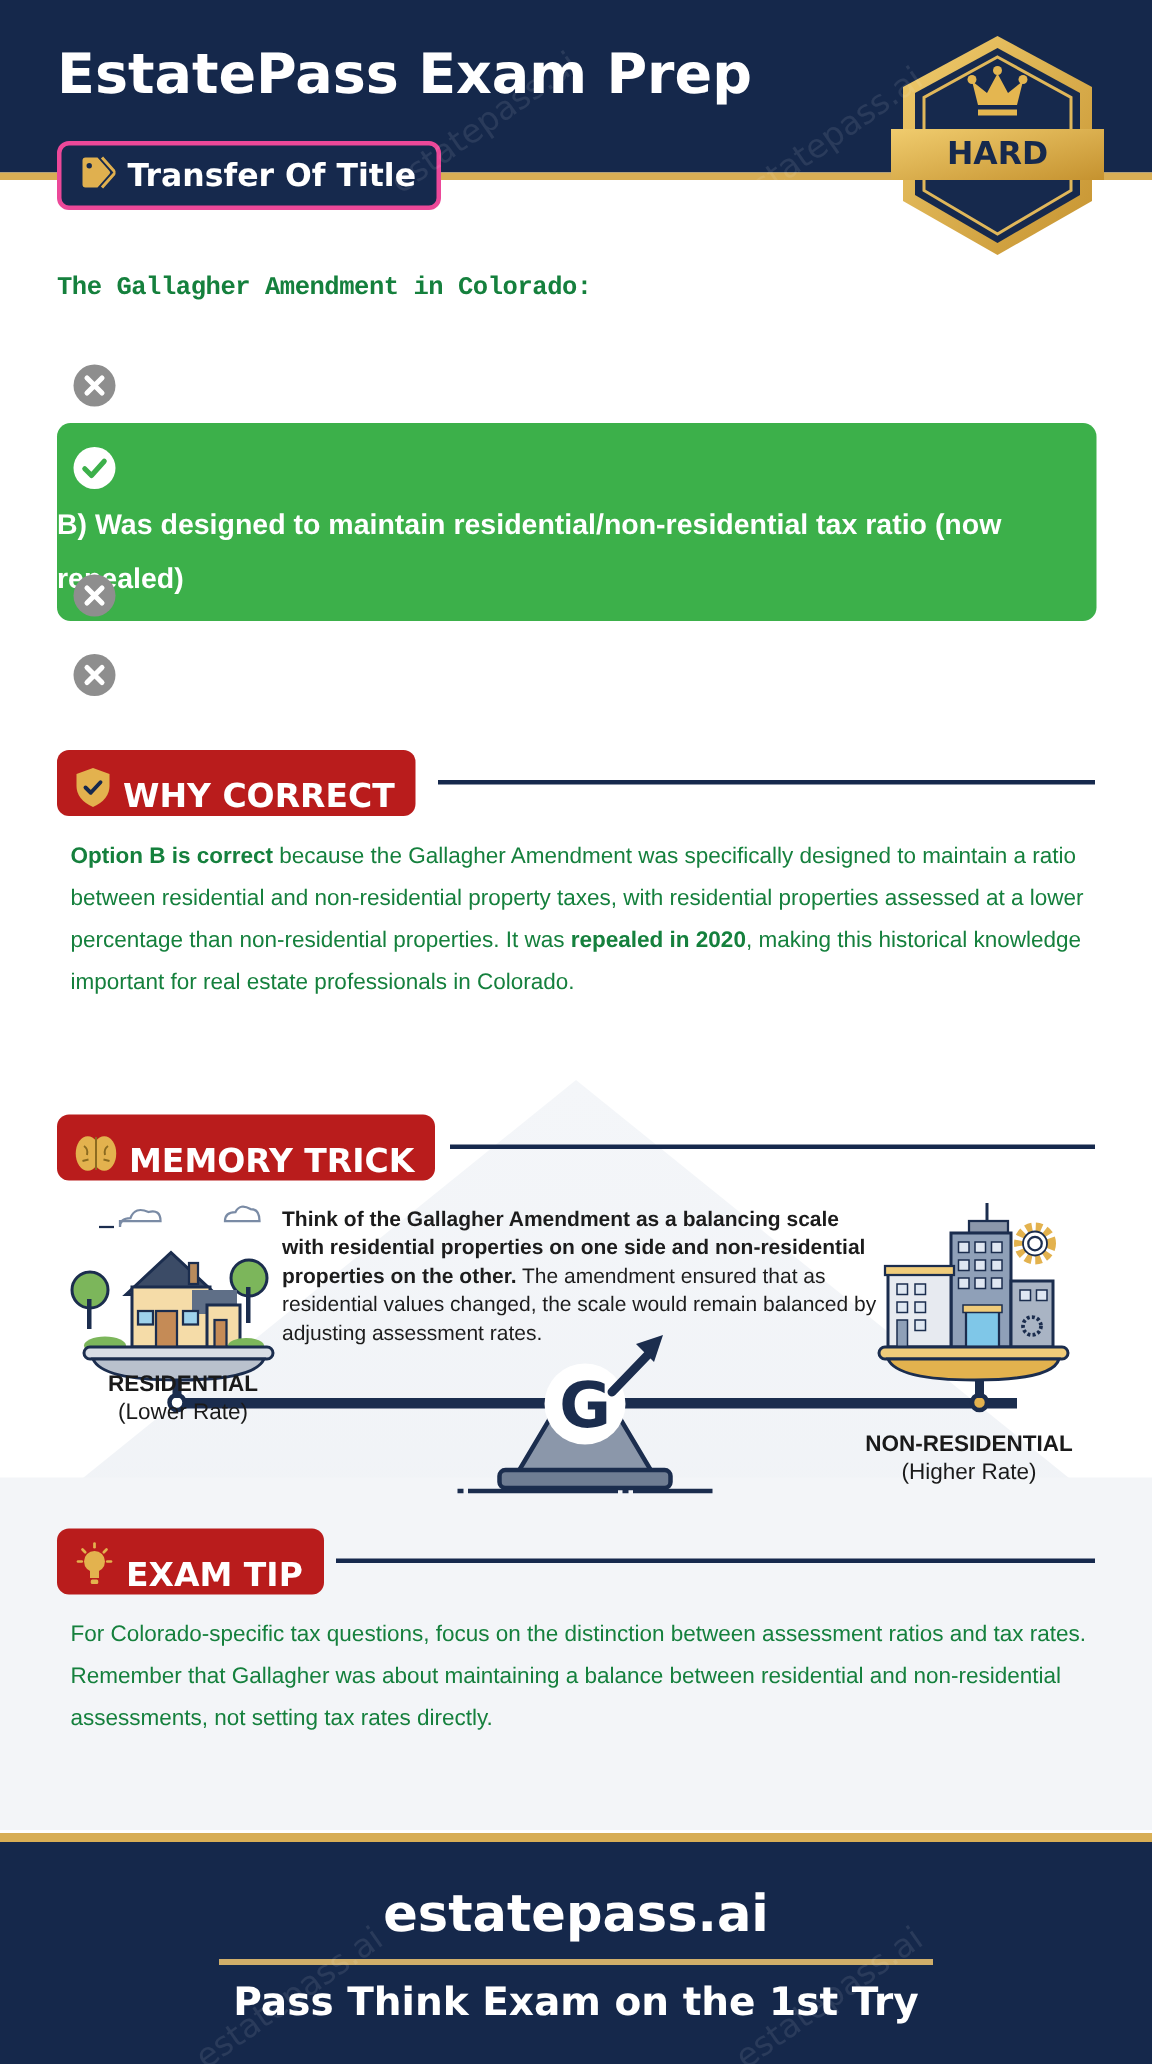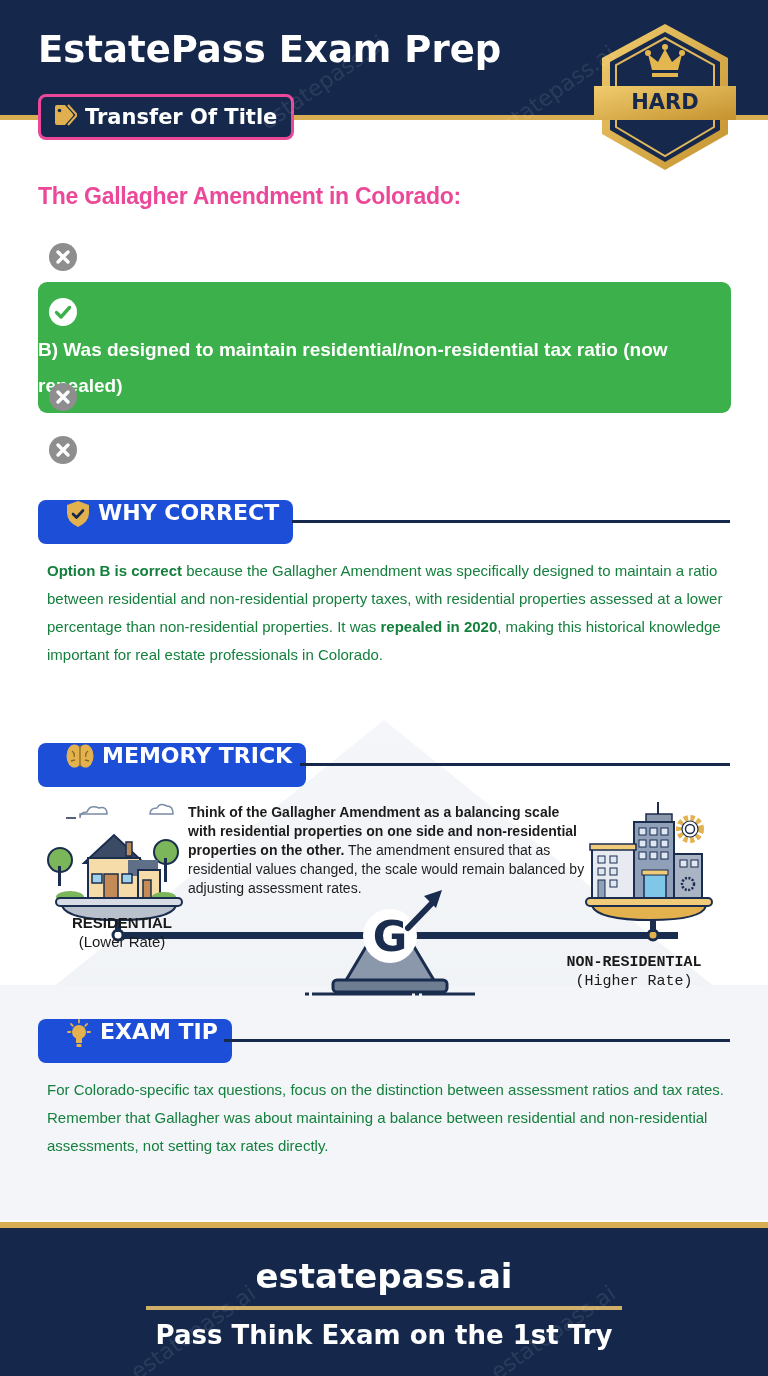--- a/index.html
+++ b/index.html
@@ -48,41 +48,41 @@
     .badge {
       position: absolute; left: 590px; top: 22px; width: 150px; height: 150px; z-index: 3;
     }
     .badge-label {
       position: absolute; left: 0; width: 150px; top: 68px; text-align: center;
       font-family: "DejaVu Sans", sans-serif; font-weight: bold; font-size: 21px; color: #16294d;
     }
     
     .question {
       position: absolute; left: 38px; top: 183px; z-index: 2;
-      font-family: Liberation Sans, sans-serif; font-weight: bold;
-      font-size: 23px; color: #ec4899; letter-spacing: -0.3px;
+      font-family: Liberation Mono, monospace; font-weight: bold;
+      font-size: 17px; color: #15803d; letter-spacing: -0.3px;
     }
     .option {
       position: absolute; left: 38px; width: 693px; z-index: 2;
       display: flex; align-items: flex-start;
       font-size: 27px; color: #4a4a4a; flex-direction: column;
     }
     .option .opt-icon { flex: 0 0 auto; margin: 6px 12px 0 10px; }
     .option .opt-text { line-height: 36px; }
     .option .opt-letter { font-weight: bold; color: #666; }
     .option.correct {
       background: #3cb04a; border-radius: 9px; padding: 9px 10px 9px 0;
       color: #ffffff; font-weight: bold; font-size: 19px;
     }
     .option.correct .opt-letter { color: #ffffff; }
     
     .sec-head {
       position: absolute; left: 38px; height: 44px; z-index: 2;
-      background: #1d4ed8; border-radius: 8px;
-      display: flex; align-items: flex-start; gap: 8px; padding: 0 14px 0 28px;
+      background: #b91c1c; border-radius: 8px;
+      display: flex; align-items: flex-end; gap: 8px; padding: 0 14px 0 12px;
     }
     .sec-head .label {
       font-family: "DejaVu Sans", sans-serif; font-weight: bold;
       font-size: 22px; color: #ffffff;
     }
     .sec-line {
       position: absolute; height: 3px; background: #16294d; right: 38px; z-index: 2;
     }
     .body-text {
       position: absolute; left: 47px; width: 690px; z-index: 2;
@@ -322,21 +322,21 @@
     <path d="M552 106 Q558 120 610 120 Q662 120 666 106 Z" fill="#e3b24e" stroke="#1b2d4e" stroke-width="2"></path>
   </g>
 </svg>
 
 <div class="mem-text"><b>Think of the Gallagher Amendment as a balancing scale with residential properties on one side and non-residential properties on the other.</b><span> The amendment ensured that as residential values changed, the scale would remain balanced by adjusting assessment rates.</span></div>
 
 <div class="scale-label" style="left:52px; top:913px; width:140px;">
   <span class="t">RESIDENTIAL</span>
   <span>(Lower Rate)</span>
 </div>
-<div class="scale-label" style="left:550px; top:953px; width:168px;font-family:Liberation Mono, monospace;">
+<div class="scale-label" style="left:562px; top:953px; width:168px;">
   <span class="t">NON-RESIDENTIAL</span>
   <span>(Higher Rate)</span>
 </div>
 
 <div class="sec-head" style="top:1019px;">
   <span>
     <svg width="26" height="30" viewBox="0 0 26 30">
         <circle cx="13" cy="13" r="7" fill="#e3b24e"></circle>
         <rect x="10" y="18" width="6" height="6" fill="#e3b24e"></rect>
         <rect x="10.5" y="25" width="5" height="3" rx="1" fill="#e3b24e"></rect>

